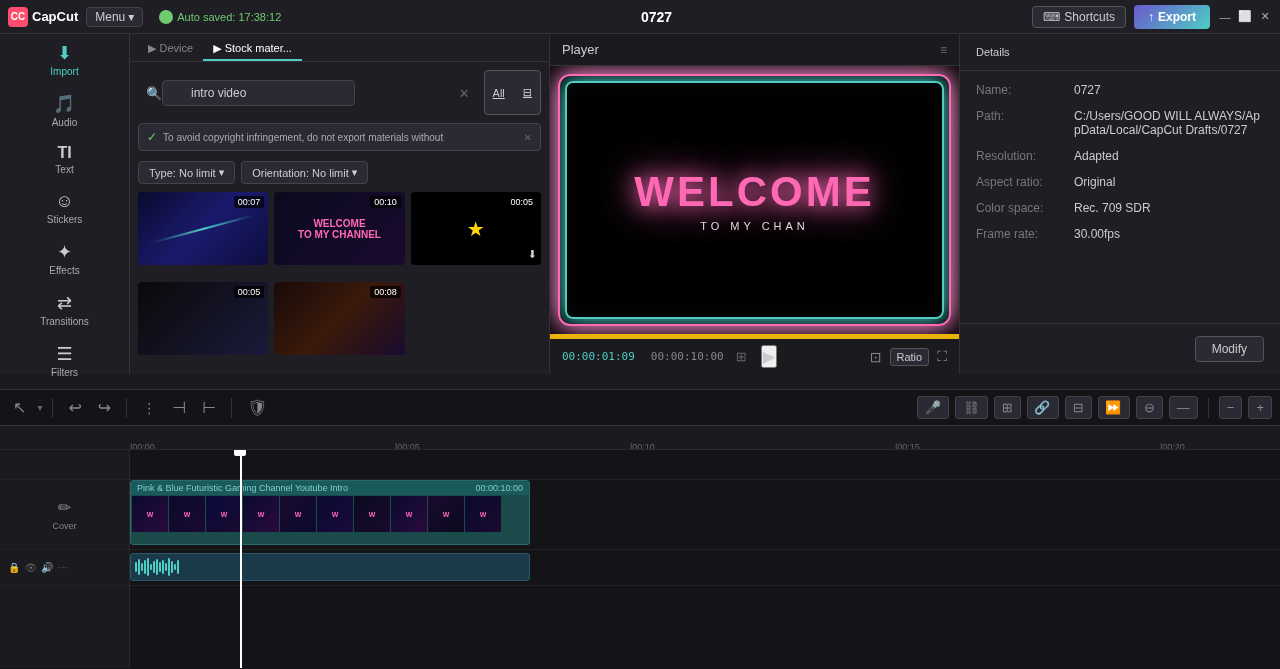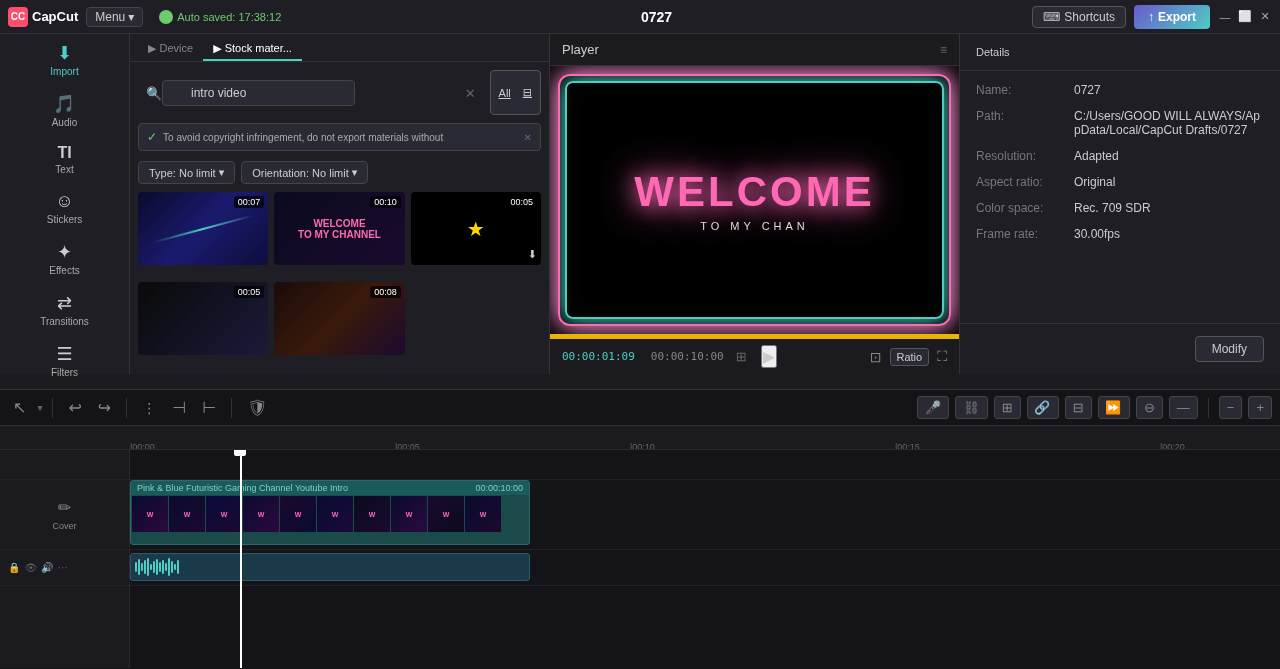--- a/index.html
+++ b/index.html
@@ -37,21 +37,21 @@
     .media-tab { padding: 4px 10px; font-size: 11px; cursor: pointer; color: #888; border-bottom: 2px solid transparent; }
     .media-tab.active { color: #fff; border-bottom: 2px solid #4ecdc4; }
 
     
     #search-area { padding: 8px; }
     #search-row { display: flex; align-items: center; gap: 6px; }
     #search-box { flex: 1; background: #2a2a35; border: 1px solid #444; border-radius: 4px; padding: 5px 8px 5px 28px; color: #ccc; font-size: 12px; outline: none; position: relative; }
     #search-wrap { position: relative; flex: 1; padding-left: 24px; }
     #search-wrap .search-icon { position: absolute; left: 8px; top: 50%; transform: translateY(-50%); color: #666; font-size: 13px; }
     #search-wrap .clear-icon { position: absolute; right: 8px; top: 50%; transform: translateY(-50%); color: #666; font-size: 13px; cursor: pointer; }
-    #all-btn { background: #2a2a35; border: 1px solid #555; border-radius: 4px; padding: 15px 8px; color: #ccc; font-size: 11px; cursor: pointer; display: flex; align-items: center; gap: 12px; white-space: nowrap; text-decoration: underline; }
+    #all-btn { background: #2a2a35; border: 1px solid #555; border-radius: 4px; padding: 15px 8px; color: #ccc; font-size: 11px; cursor: pointer; display: flex; align-items: center; gap: 18px; white-space: nowrap; text-decoration: underline; }
 
     
     #copyright-warning { margin: 0 8px 6px; background: #2a2a35; border: 1px solid #444; border-radius: 4px; padding: 6px 8px; display: flex; align-items: center; gap: 6px; font-size: 10px; color: #aaa; }
     #copyright-warning .warn-icon { color: #6ecb6e; font-size: 12px; }
     #copyright-warning .close-icon { margin-left: auto; cursor: pointer; color: #666; }
 
     
     #filter-row { padding: 4px 8px 8px; display: flex; gap: 6px; }
     .filter-btn { background: #2a2a35; border: 1px solid #444; border-radius: 4px; padding: 4px 10px; font-size: 11px; color: #ccc; cursor: pointer; display: flex; align-items: center; gap: 3px; }
 

